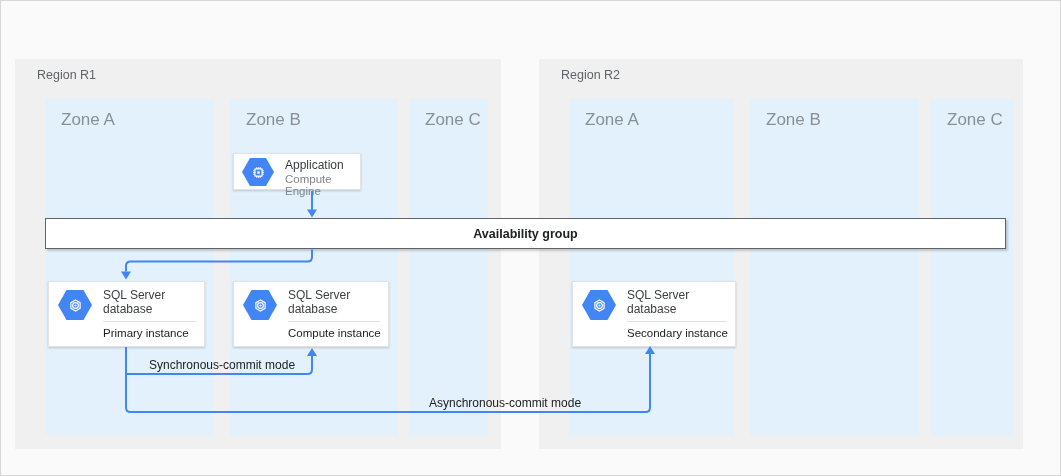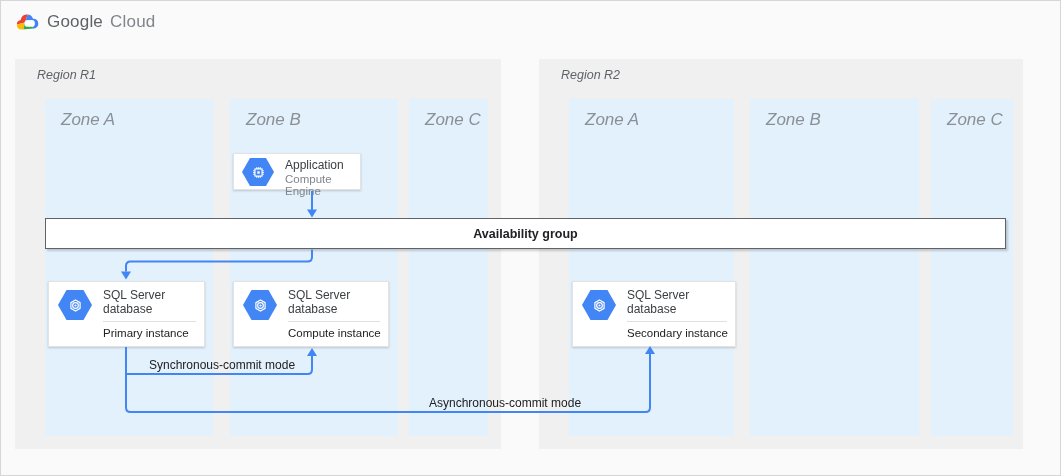--- a/index.html
+++ b/index.html
@@ -6,21 +6,21 @@
   *{box-sizing:border-box;font-family:"Liberation Sans",sans-serif;}
   .canvas{
     position:relative;width:1061px;height:476px;background:#fafafa;
     border:1px solid #d6d6d6;overflow:hidden;
   }
   
   .logo{position:absolute;left:14px;top:8px;height:26px;display:flex;align-items:center;gap:7px;}
   .logo .brand{font-size:17px;color:#5f6368;font-weight:500;letter-spacing:.2px;}
   .logo .product{font-size:17px;color:#80868b;font-weight:400;letter-spacing:.2px;}
   
-  .region{position:absolute;top:58px;height:390px;background:#f0f0f1;font-style:italic;}
+  .region{position:absolute;top:58px;height:390px;background:#f0f0f1;}
   .region-r1{left:14px;width:486px;}
   .region-r2{left:538px;width:484px;}
   .region-label{position:absolute;left:22px;top:9px;font-size:12.5px;color:#5f6368;}
   .zone{position:absolute;top:40px;height:337px;background:#e3f1fc;}
   .zone-label{position:absolute;left:16px;top:11px;font-size:17px;color:#8a9096;}
   
   .avail-bar{
     position:absolute;left:44px;top:217px;width:961px;height:31px;background:#ffffff;
     border:1.5px solid #5f6368;box-shadow:2px 2px 2px rgba(0,0,0,.18);
     display:flex;align-items:center;justify-content:center;z-index:5;
@@ -51,41 +51,20 @@
   .connectors{position:absolute;left:0;top:0;width:1061px;height:476px;z-index:10;pointer-events:none;}
   .edge-label{position:absolute;z-index:11;font-size:12px;color:#202124;white-space:nowrap;}
   .sync-label{left:148px;top:357px;}
   .async-label{left:428px;top:395px;}
 </style>
 </head>
 <body>
 
 <div class="canvas">
 
-  <div class="logo">
-    <span style="display:inline-flex;">
-      <svg width="25" height="20" viewBox="0 0 24 20">
-        <defs>
-          <clipPath id="cloudClip">
-            <path d="M6.3,17.6 a4.9,4.9 0 0 1 -1.1,-9.7 a6.4,6.4 0 0 1 12.3,-1.2 a4.8,4.8 0 0 1 0.9,9.9 z"></path>
-          </clipPath>
-        </defs>
-        <g clip-path="url(#cloudClip)">
-          <polygon points="0,0 13,0 9.5,10.5 0,13" fill="#EA4335"></polygon>
-          <polygon points="0,13 9.5,10.5 7.5,20 0,20" fill="#FBBC04"></polygon>
-          <polygon points="7.5,20 9.5,10.5 17,12.5 18,20" fill="#34A853"></polygon>
-          <polygon points="9.5,10.5 13,0 24,0 24,20 18,20 17,12.5" fill="#4285F4"></polygon>
-          <circle cx="12.4" cy="11.4" r="3.4" fill="#ffffff"></circle>
-          <rect x="12.4" y="8" width="7" height="6.8" rx="3.4" fill="#ffffff"></rect>
-        </g>
-      </svg>
-    </span>
-    <span class="brand">Google</span>
-    <span class="product">Cloud</span>
-  </div>
 
   <div class="region region-r1">
     <div class="region-label">Region R1</div>
     <div class="zone" style="left:30px;width:168px;">
       <span class="zone-label">Zone A</span>
     </div>
     <div class="zone" style="left:215px;width:168px;">
       <span class="zone-label">Zone B</span>
     </div>
     <div class="zone" style="left:394px;width:79px;">

